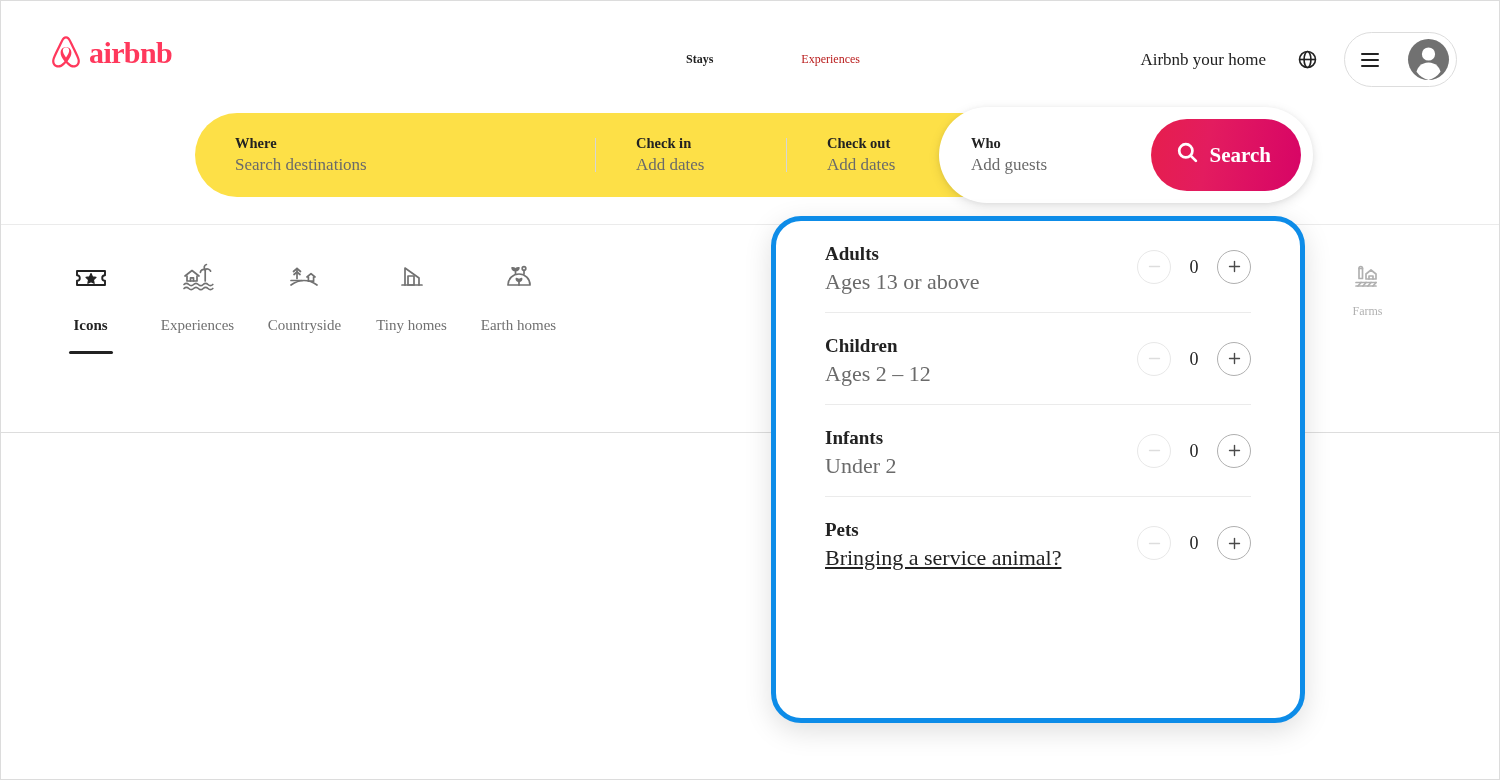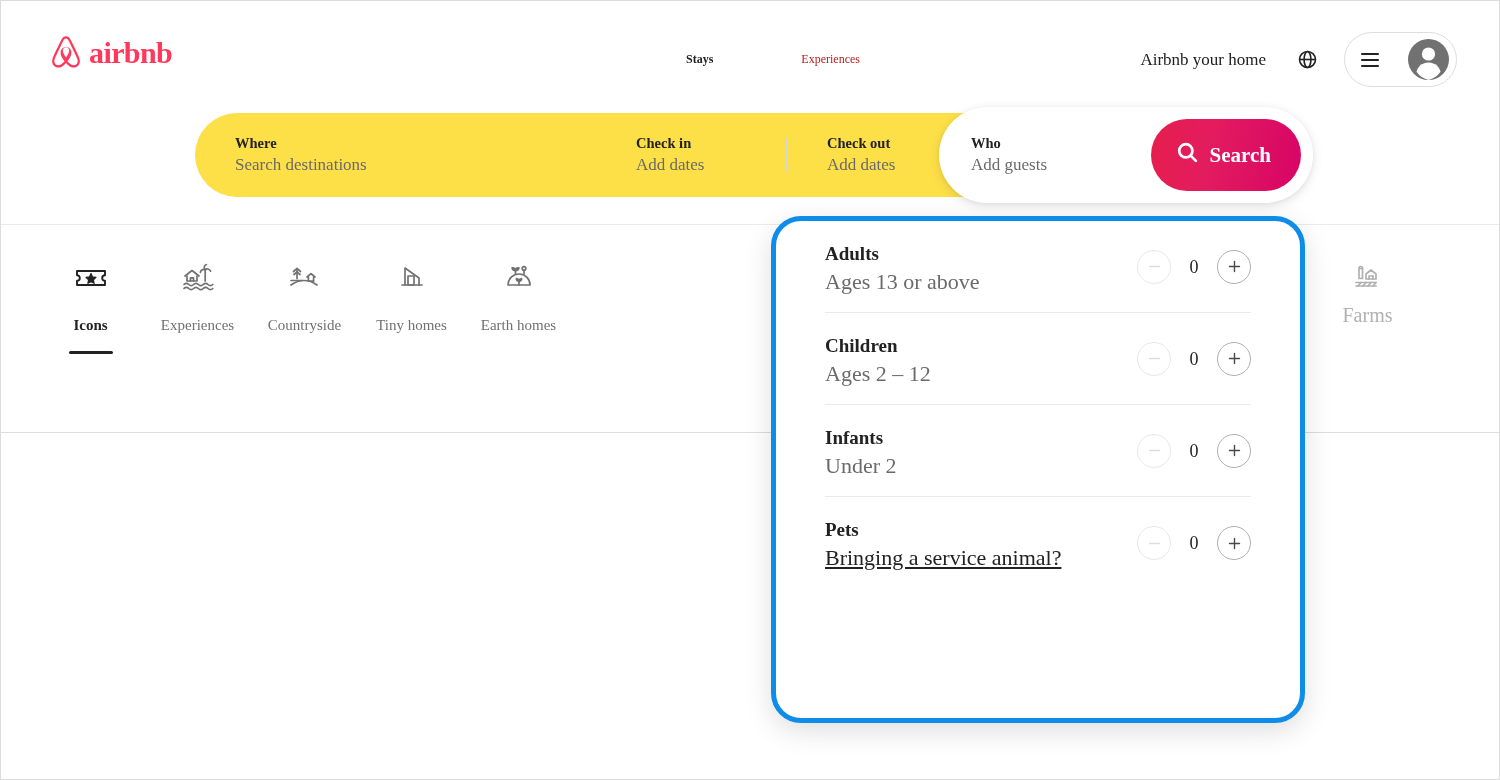--- a/index.html
+++ b/index.html
@@ -256,21 +256,21 @@
     position: absolute;
     right: 78px; top: 36px;
     width: 107px;
     display: flex;
     flex-direction: column;
     align-items: center;
     cursor: pointer;
     opacity: 0.55;
   }
   #cat-edge .cat-icon { height: 34px; display:flex; align-items:center; justify-content:center; margin-bottom: 9px;}
-  #cat-edge .cat-label { font-size: 20px; color: #717171; white-space: nowrap;}
+  #cat-edge .cat-label { font-size: 12px; color: #717171; white-space: nowrap;}
 
   
   #guest-panel {
     position: absolute;
     left: 770px; top: 215px;
     width: 534px;
     height: 507px;
     background: #ffffff;
     border: 5px solid #0D8CE8;
     border-radius: 30px;

